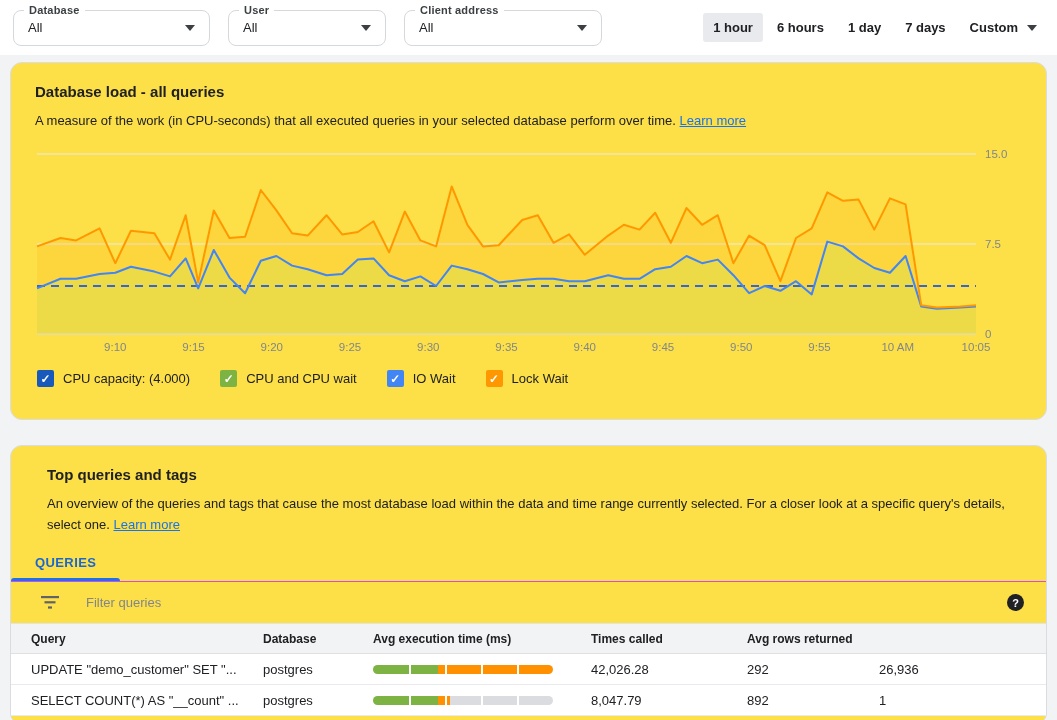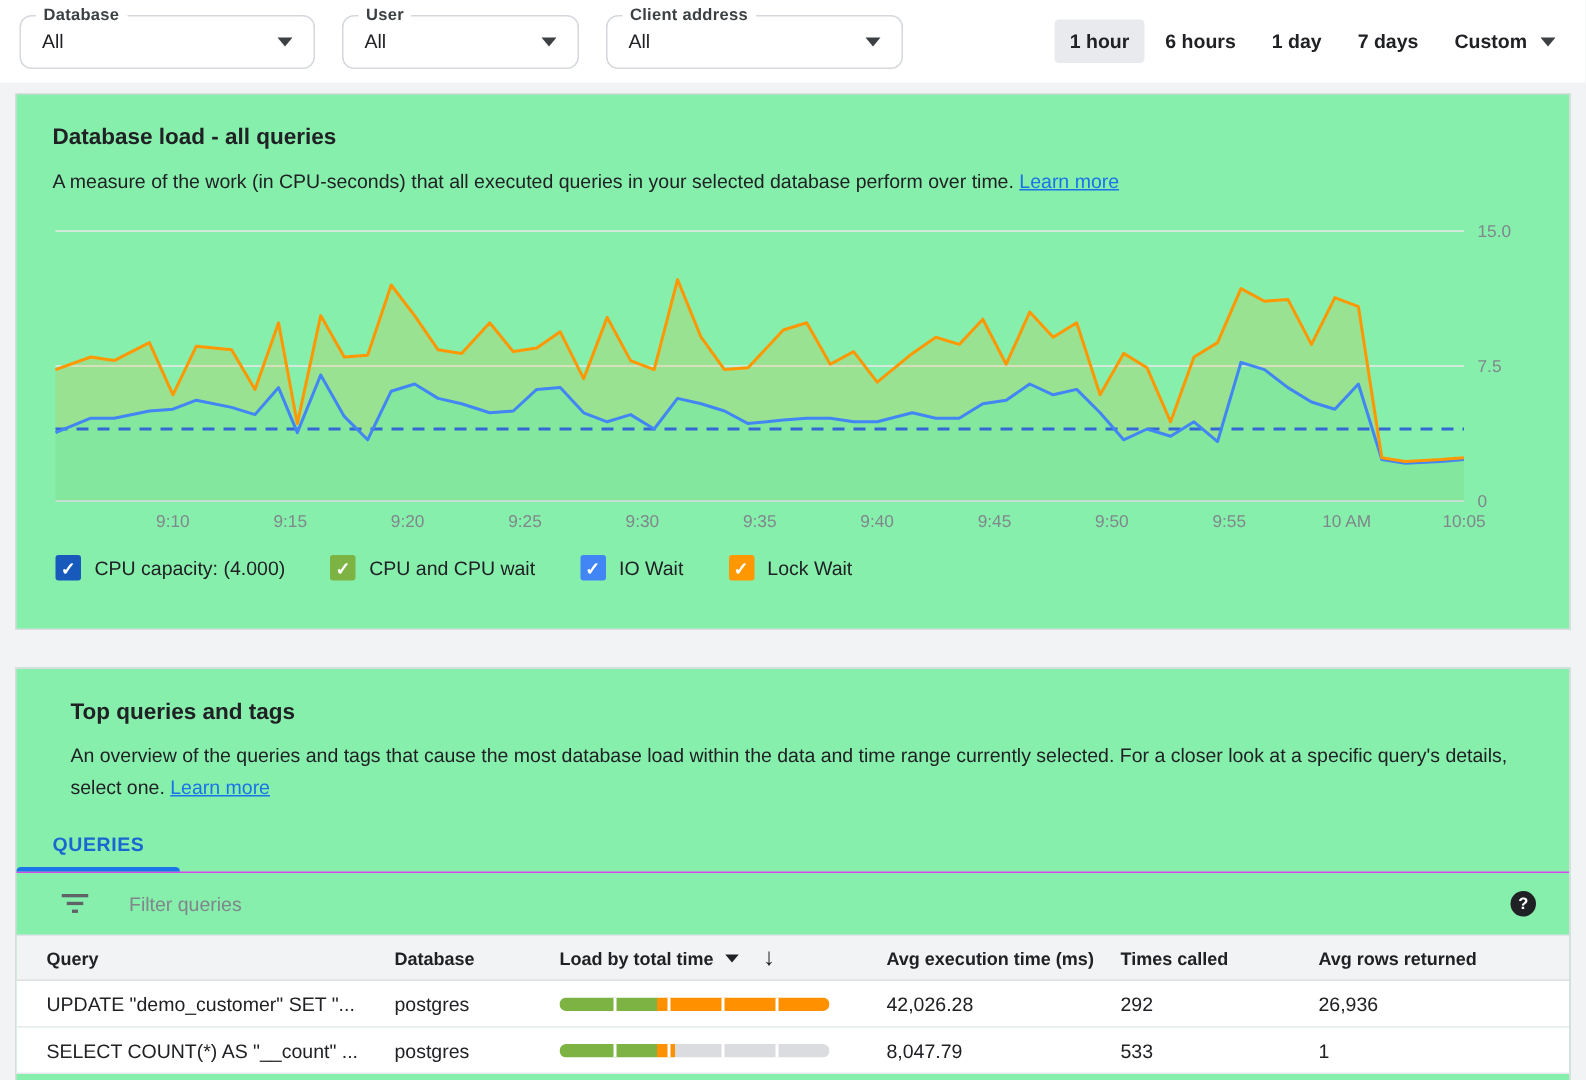--- a/index.html
+++ b/index.html
@@ -21,21 +21,21 @@
     position:absolute; top:-7px; left:10px; background:#fff; padding:0 5px;
     font-size:11px; font-weight:bold; color:#3c4043; letter-spacing:.2px; white-space:nowrap;
   }
   .sel .val { font-size:13px; color:#202124; }
   .tri-down { width:0; height:0; border-left:5px solid transparent; border-right:5px solid transparent; border-top:6px solid #3c4043; }
   .times { margin-left:auto; display:flex; align-items:center; gap:4px; font-size:13px; font-weight:bold; color:#202124; }
   .time-btn { padding:7px 10px; border-radius:3px; cursor:pointer; white-space:nowrap; }
   .time-btn.selected { background:#e8eaed; }
   .custom-btn { display:flex; align-items:center; gap:9px; padding:7px 4px 7px 10px; cursor:pointer; }
   
-  .card { background:#86efac; border:1px solid #dadce0; border-radius:0; margin:0 10px; }
+  .card { background:#fde047; border:1px solid #dadce0; border-radius:12px; margin:0 10px; }
   #card-load { margin-top:7px; height:358px; padding:20px 24px 0; }
   #card-queries { margin-top:25px; height:280px; padding:0; }
   .card-title { font-size:15px; font-weight:bold; color:#202124; margin:0 0 10px; }
   .card-desc { font-size:13px; color:#202124; margin:0; line-height:21px; }
   .learn { color:#1a73e8; text-decoration:underline; cursor:pointer; }
   
   #chart { display:block; margin-top:12px; }
   .legend { display:flex; align-items:center; gap:30px; margin-top:12px; padding-left:2px; }
   .legend-item { display:flex; align-items:center; gap:9px; font-size:13px; color:#202124; cursor:pointer; }
   .cb { width:17px; height:17px; border-radius:2px; display:flex; align-items:center; justify-content:center;
@@ -163,25 +163,20 @@
       <rect x="0" y="0" width="18" height="2.2" fill="#5f6368"></rect>
       <rect x="3.5" y="5.2" width="11" height="2.2" fill="#5f6368"></rect>
       <rect x="7" y="10.4" width="4" height="2.2" fill="#5f6368"></rect>
     </svg>
     <input type="text" placeholder="Filter queries" style="">
     <span class="help-icon">?</span>
   </div>
   <div class="grid-row thead">
     <div class="cell-q">Query</div>
     <div>Database</div>
-    <div class="sort-head">
-      <span>Load by total time</span>
-      <span class="tri-down"></span>
-      <span class="sort-arrow">↓</span>
-    </div>
     <div class="cell-r">Avg execution time (ms)</div>
     <div class="cell-r">Times called</div>
     <div class="cell-r">Avg rows returned</div>
   </div>
   <div id="tbody">
       <div class="grid-row trow">
         <div class="cell-q">UPDATE "demo_customer" SET "...</div>
         <div>postgres</div>
         <div>
           <div class="loadbar">
@@ -205,17 +200,17 @@
             <span class="seg" style="width: 36%; background: rgb(124, 179, 66);"></span>
             <span class="seg" style="width: 7%; background: rgb(255, 145, 0);"></span>
             <span class="seg" style="width: 57%; background: rgb(218, 220, 224);"></span>
             <span class="div" style="left: 20%;"></span>
             <span class="div" style="left: 40%;"></span>
             <span class="div" style="left: 60%;"></span>
             <span class="div" style="left: 80%;"></span>
           </div>
         </div>
         <div class="cell-r">8,047.79</div>
-        <div class="cell-r">533</div>
+        <div class="cell-r">892</div>
         <div class="cell-r">1</div>
       </div>
     </div>
 </div>
 
 </body></html>

